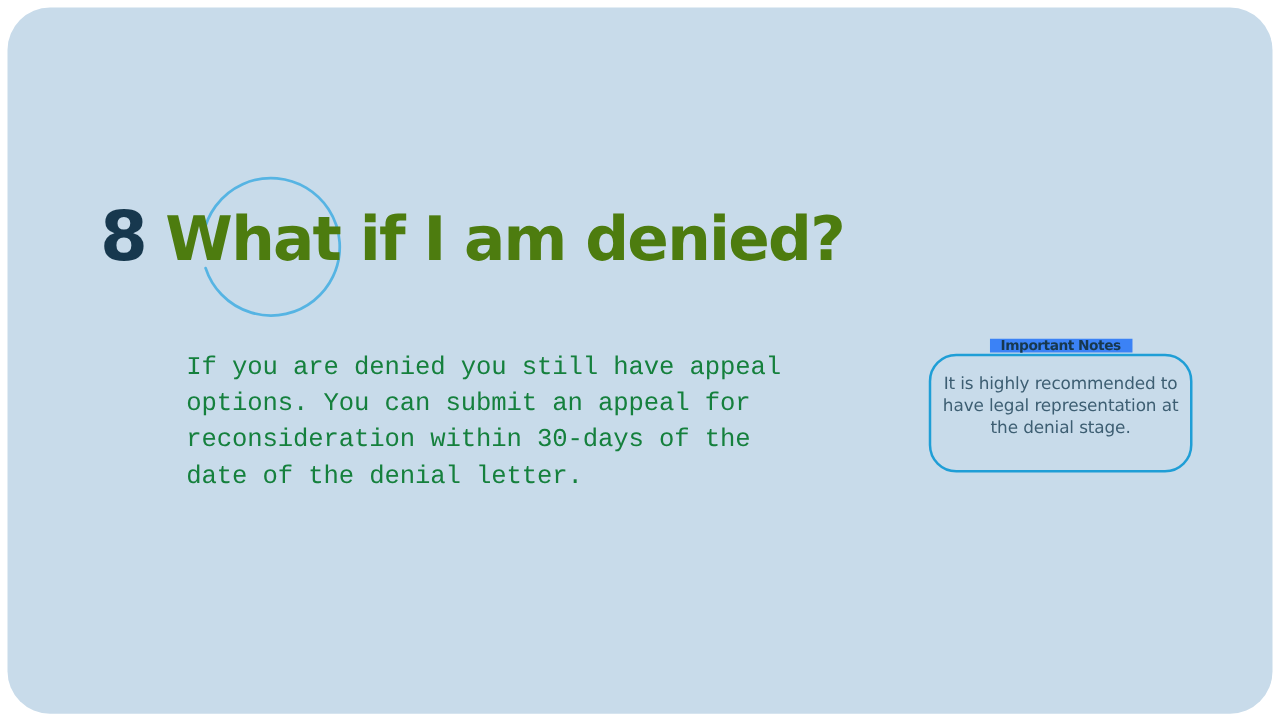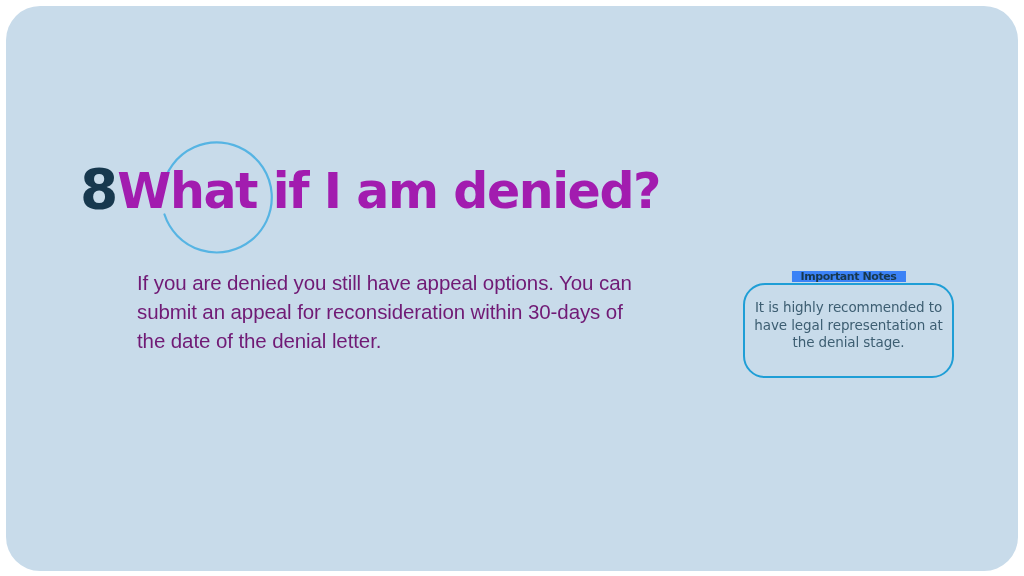--- a/index.html
+++ b/index.html
@@ -62,39 +62,40 @@
     font-weight: 700;
     color: #17384e;
     letter-spacing: -1px;
     line-height: 1;
   }
 
   #heading-title {
     font-family: "DejaVu Sans", sans-serif;
     font-size: 49px;
     font-weight: 700;
-    color: #a21caf;
+    color: #4d7c0f;
     letter-spacing: -1.4px;
     line-height: 1;
+    margin-left: 15px;
   }
 
   
   #body-copy {
     position: absolute;
     left: 131px;
     top: 262px;
     width: 510px;
   }
   .body-paragraph {
-    font-family: Liberation Sans, sans-serif;
+    font-family: Liberation Mono, monospace;
     font-size: 20.5px;
     line-height: 29px;
-    color: #701a75;
+    color: #15803d;
     letter-spacing: -0.1px;
-    margin: 0;
+    margin: 12px;
   }
   .body-paragraph + .body-paragraph {
     margin-top: 26px;
   }
 
   
   #notes-card {
     position: absolute;
     left: 737px;
     top: 277px;

